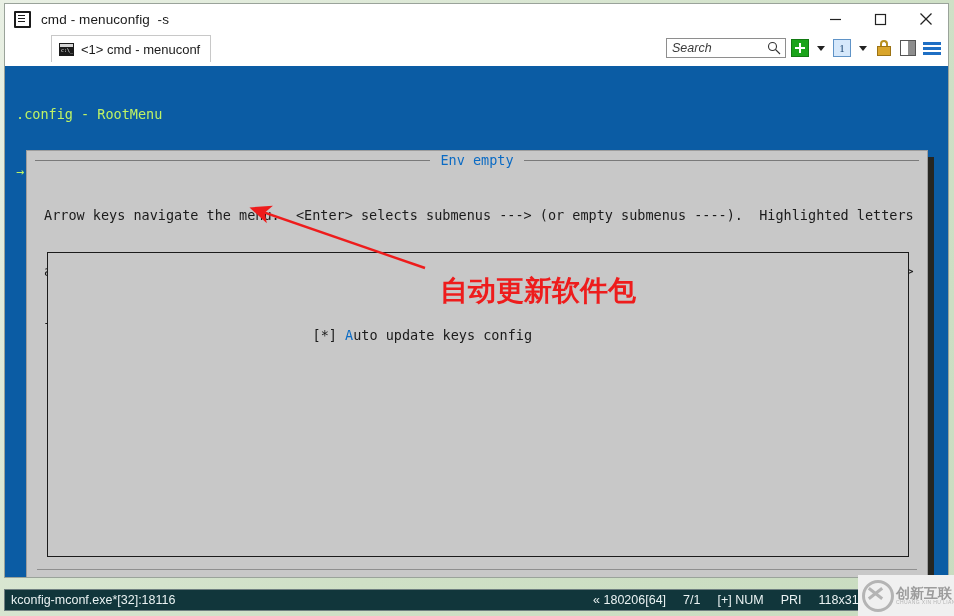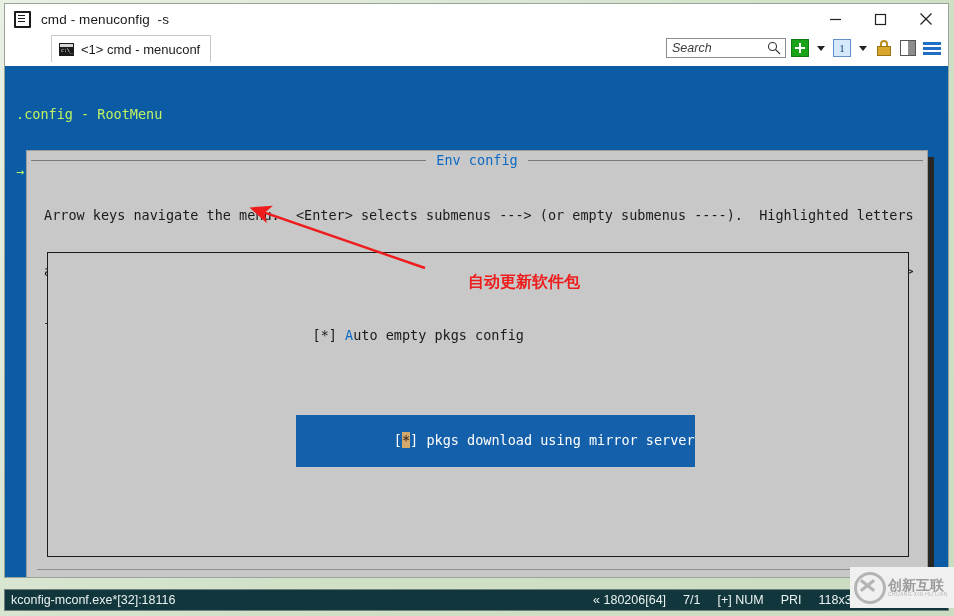--- a/index.html
+++ b/index.html
@@ -341,25 +341,24 @@
   .annot {
     position: absolute;
     left: 0; top: 0;
     width: 954px; height: 616px;
     pointer-events: none;
   }
   .annot-label {
     position: absolute;
     left: 440px; top: 272px;
     color: #ee1c1c;
-    font-size: 16px;
+    font-size: 28px;
     font-family: "DejaVu Sans", sans-serif;
     font-weight: 700;
     white-space: pre;
-    margin-left: 28px;
   }
 
   
   .statusbar {
     position: absolute;
     left: 4px; bottom: 5px;
     width: 945px; height: 22px;
     background: #11363b;
     border: 1px solid #6f7f80;
     box-sizing: border-box;
@@ -375,22 +374,22 @@
     margin-right: 8px;
     display: flex;
     gap: 17px;
     white-space: pre;
   }
   .sb-right span { white-space: pre; }
 
   
   .watermark {
     position: absolute;
-    right: 0px; bottom: 8px;
-    width: 104px; height: 41px;
+    right: 0px; bottom: 0px;
+    width: 96px; height: 41px;
     background: #f0f0f0;
     display: flex;
     align-items: center;
     gap: 2px;
     padding-left: 4px;
     box-sizing: border-box;
   }
   .wm-mark {
     width: 26px; height: 26px;
     border-radius: 50%;
@@ -510,41 +509,38 @@
         <span class="rule"></span>
       </div>
     </div>
 
     <div class="shadow-panel"></div>
 
     <div class="dialog">
 
       <div class="dlg-title">
         <span class="seg"></span>
-        <span class="t">Env config</span>
+        <span class="t">Env empty</span>
         <span class="seg"></span>
       </div>
 
       <div class="helptext">
         <div>Arrow keys navigate the menu.  &lt;Enter&gt; selects submenus ---&gt; (or empty submenus ----).  Highlighted letters</div>
         <div>are hotkeys.  Pressing &lt;Y&gt; includes, &lt;N&gt; excludes, &lt;M&gt; modularizes features.  Press &lt;Esc&gt;&lt;Esc&gt; to exit, &lt;?&gt;</div>
         <div>for Help, &lt;/&gt; for Search.  Legend: [*] built-in  [ ] excluded  &lt;M&gt; module  &lt; &gt; module capable</div>
       </div>
 
       <div class="listbox">
         <div class="menu-list">
 
           <div class="mrow">
-            <span>[*] </span><span class="hot">A</span><span>uto empty pkgs config</span>
+            <span>[*] </span><span class="hot">A</span><span>uto update keys config</span>
           </div>
 
 
-          <div class="mrow selected">
-            <span>[</span><span class="cursor">*</span><span>] </span><span class="hot">p</span><span>kgs download using mirror server</span>
-          </div>
 
         </div>
       </div>
 
       <div class="btn-sep"></div>
 
     </div>
   </div>
 </div>
 

